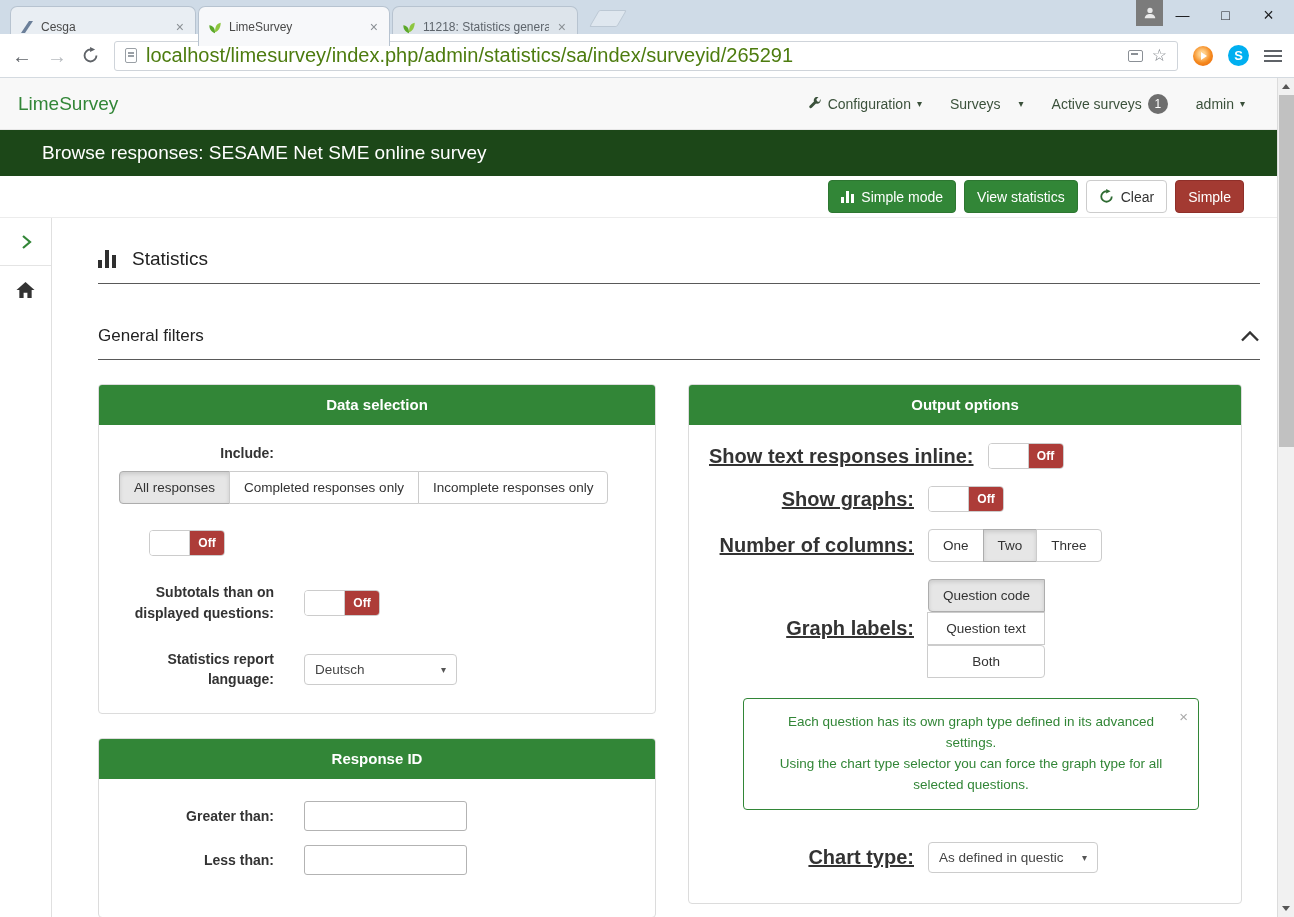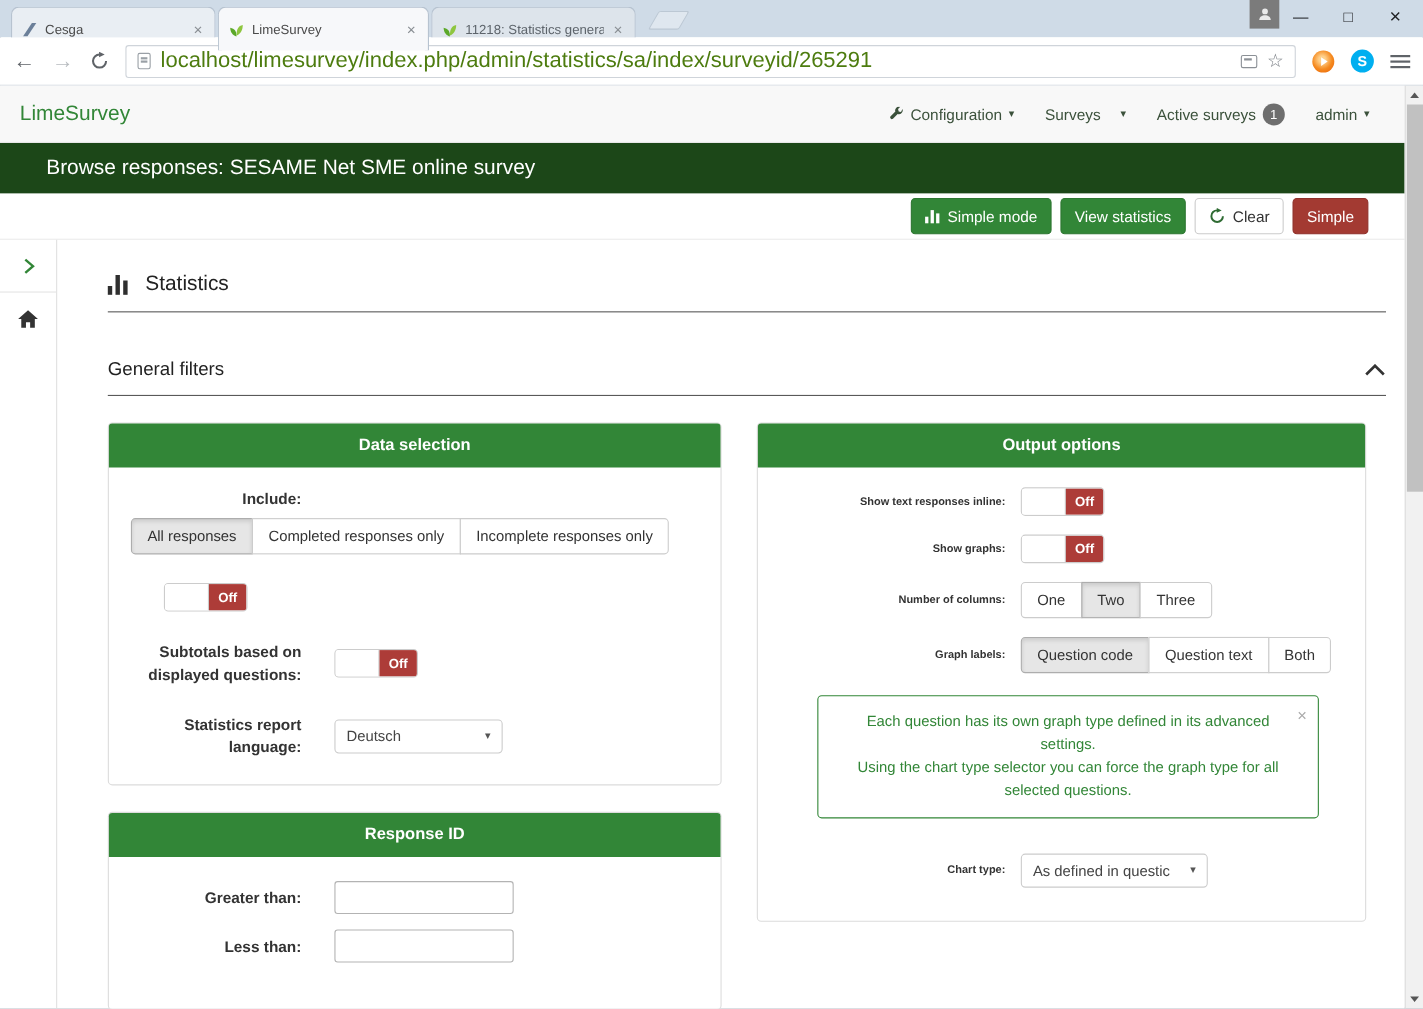--- a/index.html
+++ b/index.html
@@ -121,22 +121,22 @@
   .select { height:31px; border:1px solid #ccc; border-radius:4px; background:#fff;
             display:inline-flex; align-items:center; padding:0 10px; font-size:13.5px; color:#444; }
   .select .caret { margin-left:auto; color:#555; }
   .select.lang { width:153px; }
   .select.chart { width:170px; }
 
   .text-input { width:163px; height:30px; border:1px solid #b3b3b3; border-radius:3px; padding:0 8px; font-size:14px; }
 
   
   .form-row-r { display:flex; align-items:center; margin-bottom:17px; }
-  .lbl-r { min-width:205px; display:flex; justify-content:flex-end; font-weight:bold; font-size:10px;
-           color:#333; white-space:nowrap; flex:none; }
+  .lbl-r { min-width:205px; display:flex; justify-content:flex-end; font-weight:bold; font-size:20px;
+           color:#333; white-space:nowrap; flex:none;text-decoration:underline; }
   .form-row-r > .ctrl { margin-left:14px; }
 
   .info-box { position:relative; margin:6px 22px 32px 34px; border:1px solid #328637; border-radius:4px;
               padding:13px 34px; color:#328637; text-align:center; font-size:13.5px; line-height:1.55; }
   .info-close { position:absolute; top:6px; right:10px; color:#aaa; font-size:15px; }
 
   
   .scrollbar { position:absolute; top:78px; right:0; width:17px; height:839px; background:#f1f1f1;
                border-left:1px solid #dcdcdc; }
   .sb-thumb { position:absolute; top:17px; left:1px; width:15px; height:352px; background:#c1c1c1; }
@@ -316,21 +316,21 @@
               </div>
 
               <div class="form-row">
                 <div class="ctrl toggle">
                   <span class="toggle-handle"></span>
                   <span class="toggle-off">Off</span>
                 </div>
               </div>
 
               <div class="form-row">
-                <div class="lbl">Subtotals based on displayed questions:</div>
+                <div class="lbl">Subtotals than on displayed questions:</div>
                 <div class="ctrl toggle">
                   <span class="toggle-handle"></span>
                   <span class="toggle-off">Off</span>
                 </div>
               </div>
 
               <div class="form-row">
                 <div class="lbl">Statistics report language:</div>
                 <div class="ctrl select lang">
                   <span>Deutsch</span>
@@ -382,21 +382,21 @@
                 <div class="lbl-r">Number of columns:</div>
                 <div class="ctrl btn-group" style="margin-top:0;">
                   <button class="gbtn">One</button>
                   <button class="gbtn active">Two</button>
                   <button class="gbtn">Three</button>
                 </div>
               </div>
 
               <div class="form-row-r" style="margin-bottom:20px;">
                 <div class="lbl-r">Graph labels:</div>
-                <div class="ctrl btn-group" style="margin-top:0;">
+                <div class="ctrl btn-group" style="margin-top:0;flex-direction:column;">
                   <button class="gbtn active">Question code</button>
                   <button class="gbtn">Question text</button>
                   <button class="gbtn">Both</button>
                 </div>
               </div>
 
               <div class="info-box">
                 <span class="info-close">×</span>
                 <div>Each question has its own graph type defined in its advanced settings.</div>
                 <div>Using the chart type selector you can force the graph type for all selected questions.</div>

